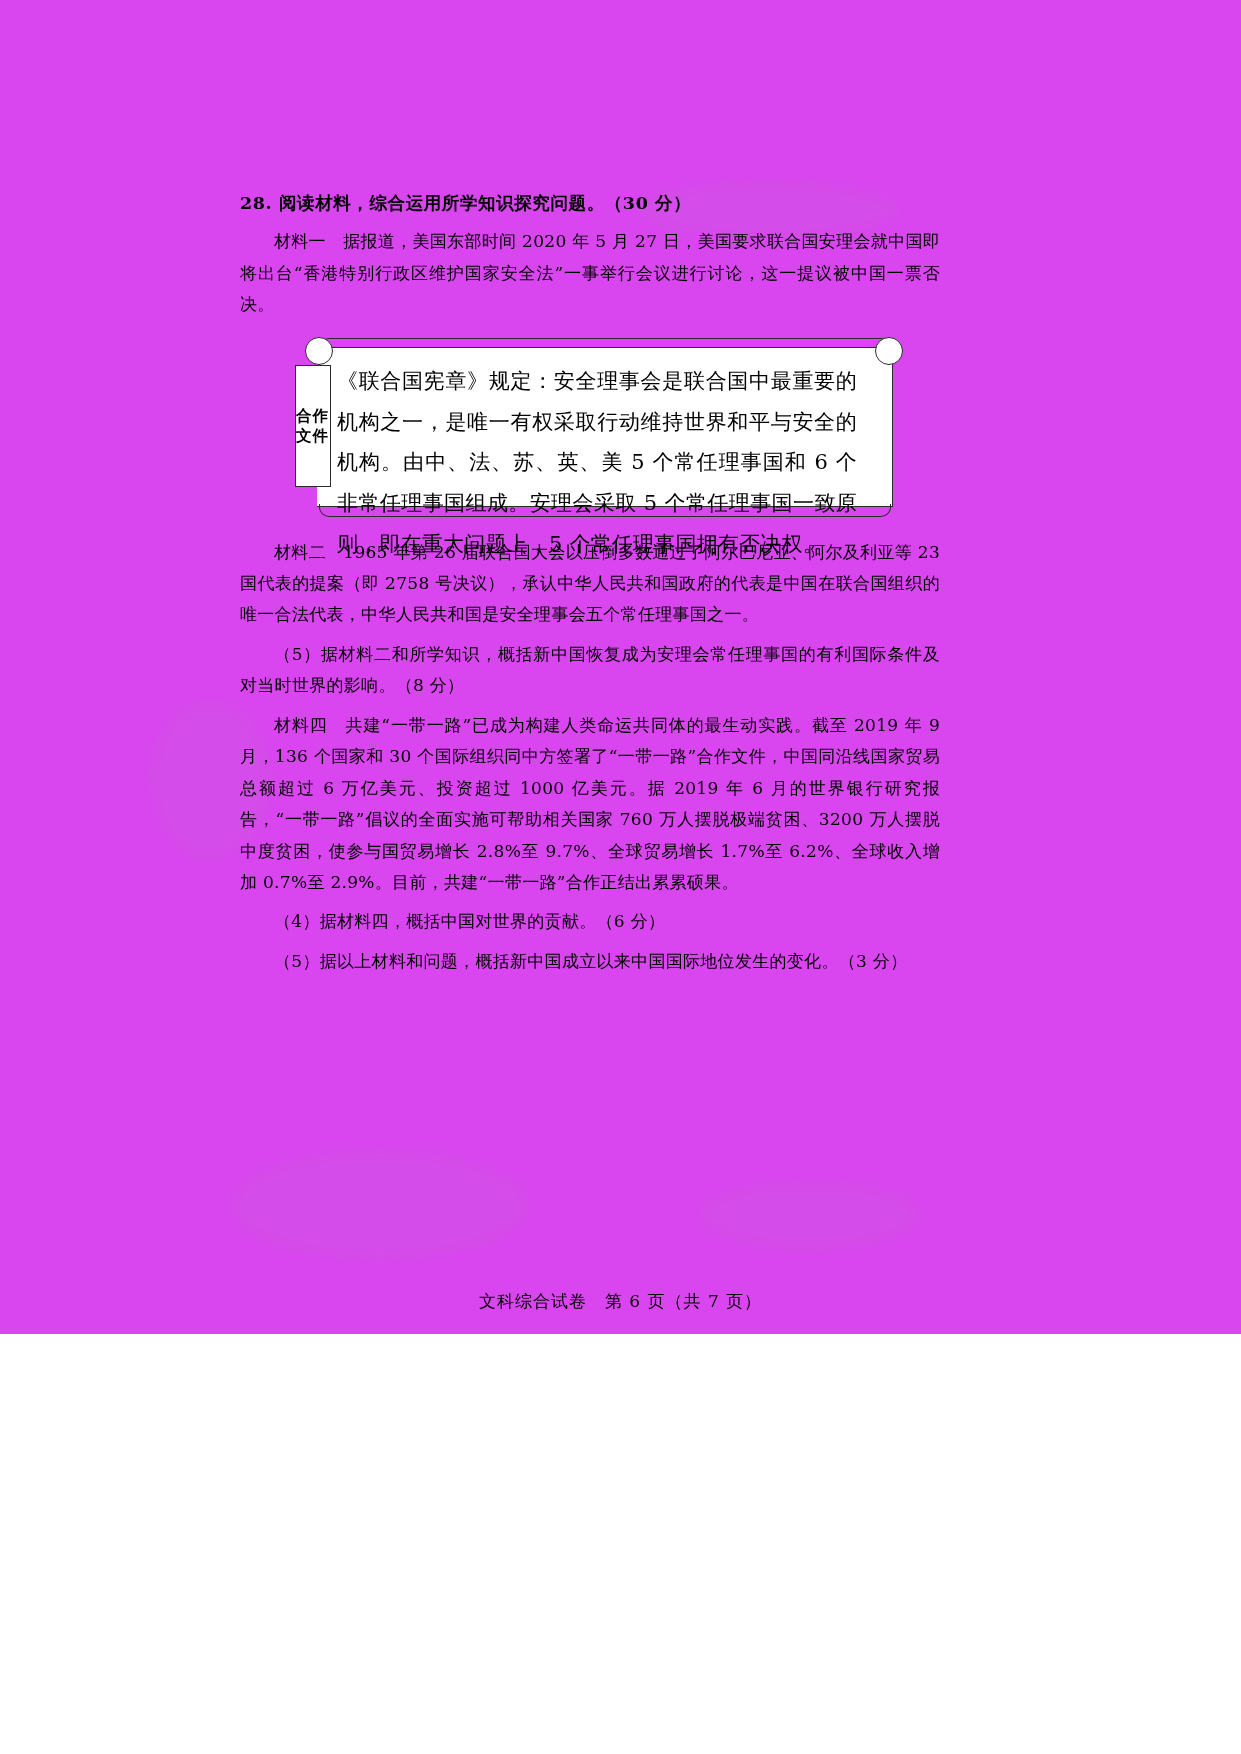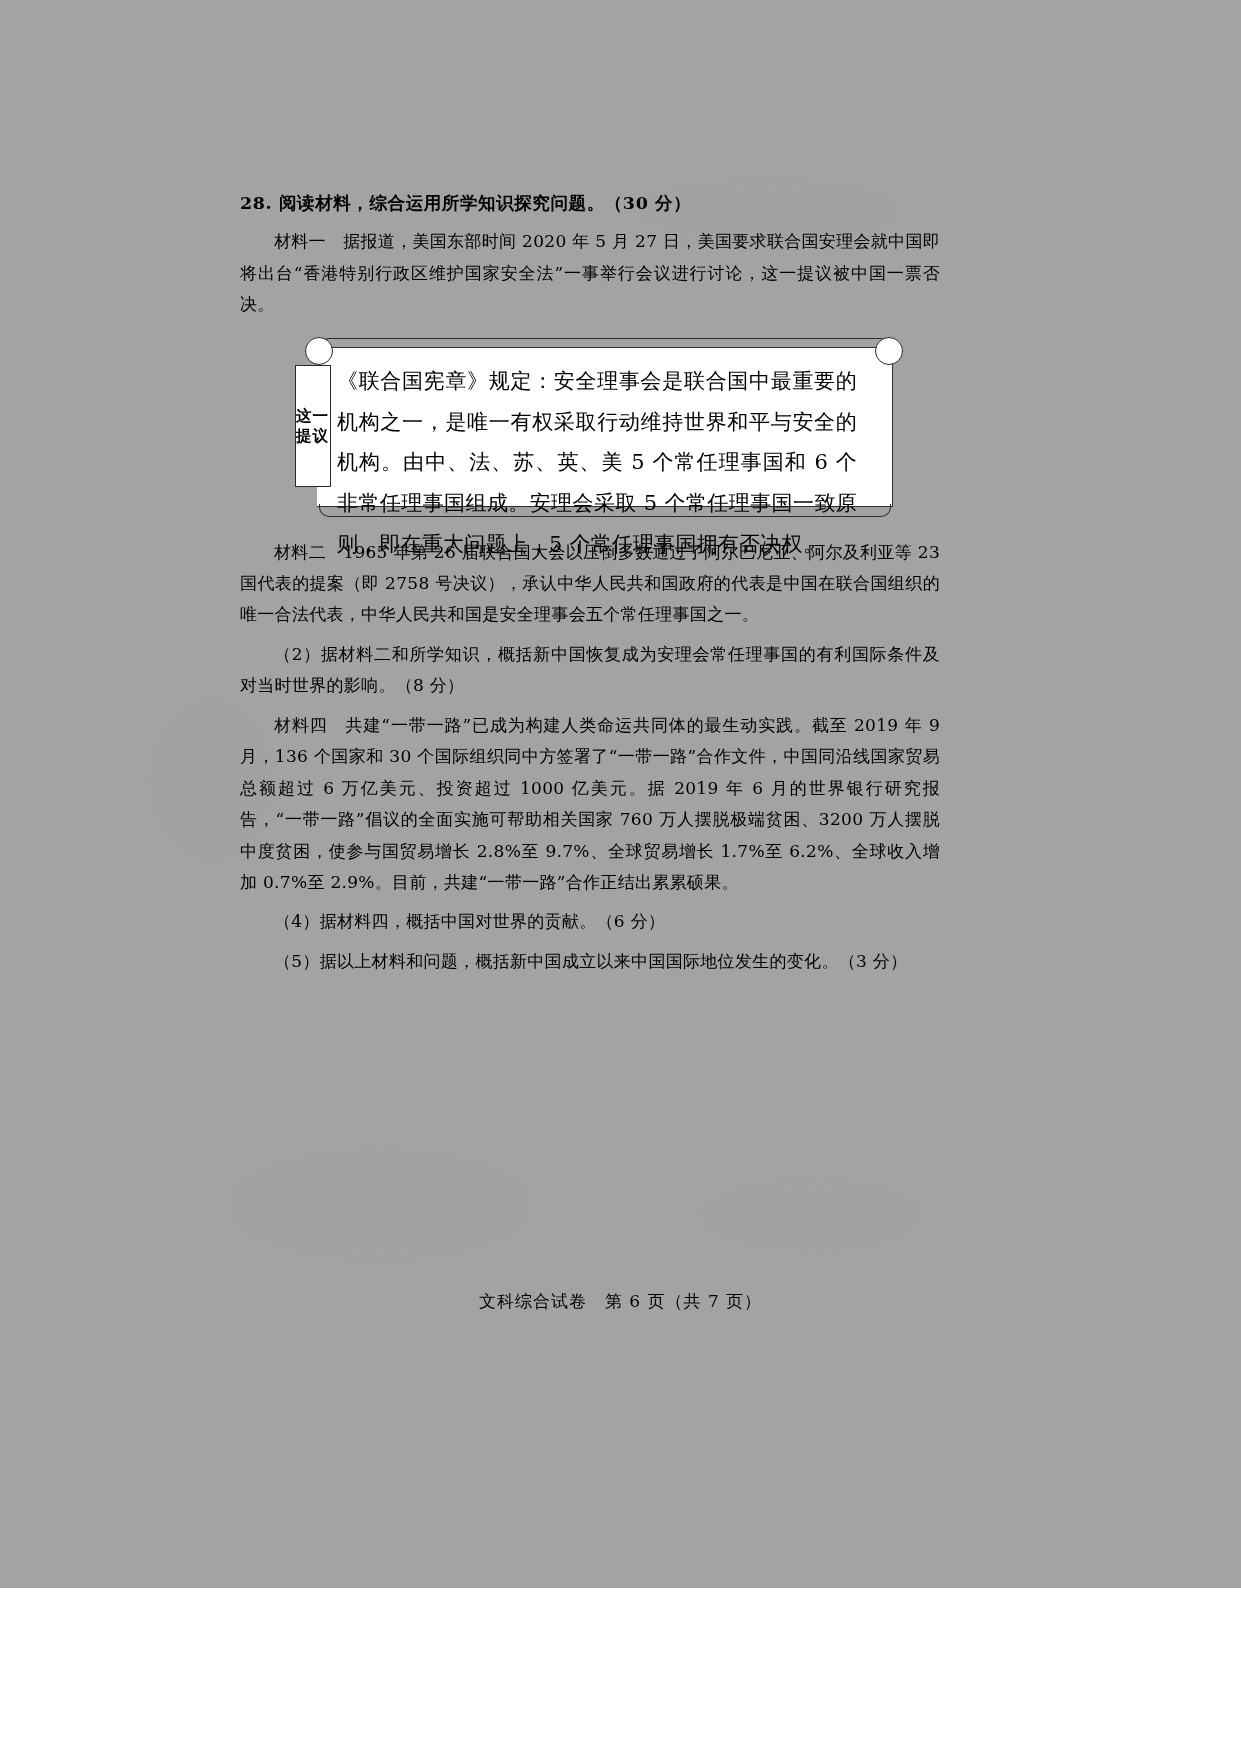--- a/index.html
+++ b/index.html
@@ -12,22 +12,22 @@
     height: 1754px;
     position: relative;
     font-family: "DejaVu Serif", "Liberation Serif", serif;
     color: #000;
     overflow: hidden;
   }
   .page {
     position: absolute;
     left: 0; top: 0;
     width: 1241px;
-    height: 1588px;
-    background: #a3a3a3;
+    height: 1334px;
+    background: #d946ef;
   }
   
   .scan-blotch {
     position: absolute;
     background: rgba(150,150,150,0.07);
     border-radius: 50%;
     filter: blur(6px);
     pointer-events: none;
   }
   .content {
@@ -157,28 +157,28 @@
     </div>
 
     <p class="para indent2">材料一　据报道，美国东部时间 2020 年 5 月 27 日，美国要求联合国安理会就中国即将出台“香港特别行政区维护国家安全法”一事举行会议进行讨论，这一提议被中国一票否决。</p>
 
     <div class="scroll-wrap">
       <div class="scroll-body"></div>
       <div class="scroll-curl top"></div>
       <div class="scroll-bottom"></div>
       <div class="scroll-roll tl"></div>
       <div class="scroll-roll tr"></div>
-      <div class="scroll-tab">这一提议</div>
+      <div class="scroll-tab">合作文件</div>
       <div class="scroll-text">
         <span class="first">《联合国宪章》规定：安全理事会是联合国中最重要的机构之一，是唯一有权采取行动维持世界和平与安全的机构。由中、法、苏、英、美 5 个常任理事国和 6 个非常任理事国组成。安理会采取 5 个常任理事国一致原则，即在重大问题上，5 个常任理事国拥有否决权。</span>
       </div>
     </div>
 
     <p class="para indent2">材料二　1965 年第 26 届联合国大会以压倒多数通过了阿尔巴尼亚、阿尔及利亚等 23 国代表的提案（即 2758 号决议），承认中华人民共和国政府的代表是中国在联合国组织的唯一合法代表，中华人民共和国是安全理事会五个常任理事国之一。</p>
-    <p class="para indent2">（2）据材料二和所学知识，概括新中国恢复成为安理会常任理事国的有利国际条件及对当时世界的影响。（8 分）</p>
+    <p class="para indent2">（5）据材料二和所学知识，概括新中国恢复成为安理会常任理事国的有利国际条件及对当时世界的影响。（8 分）</p>
     <p class="para indent2">材料四　共建“一带一路”已成为构建人类命运共同体的最生动实践。截至 2019 年 9 月，136 个国家和 30 个国际组织同中方签署了“一带一路”合作文件，中国同沿线国家贸易总额超过 6 万亿美元、投资超过 1000 亿美元。据 2019 年 6 月的世界银行研究报告，“一带一路”倡议的全面实施可帮助相关国家 760 万人摆脱极端贫困、3200 万人摆脱中度贫困，使参与国贸易增长 2.8%至 9.7%、全球贸易增长 1.7%至 6.2%、全球收入增加 0.7%至 2.9%。目前，共建“一带一路”合作正结出累累硕果。</p>
     <p class="para indent2">（4）据材料四，概括中国对世界的贡献。（6 分）</p>
     <p class="para indent2">（5）据以上材料和问题，概括新中国成立以来中国国际地位发生的变化。（3 分）</p>
 
   </div>
 
   <div class="footer">文科综合试卷　第 6 页（共 7 页）</div>
 
 </div>
 

